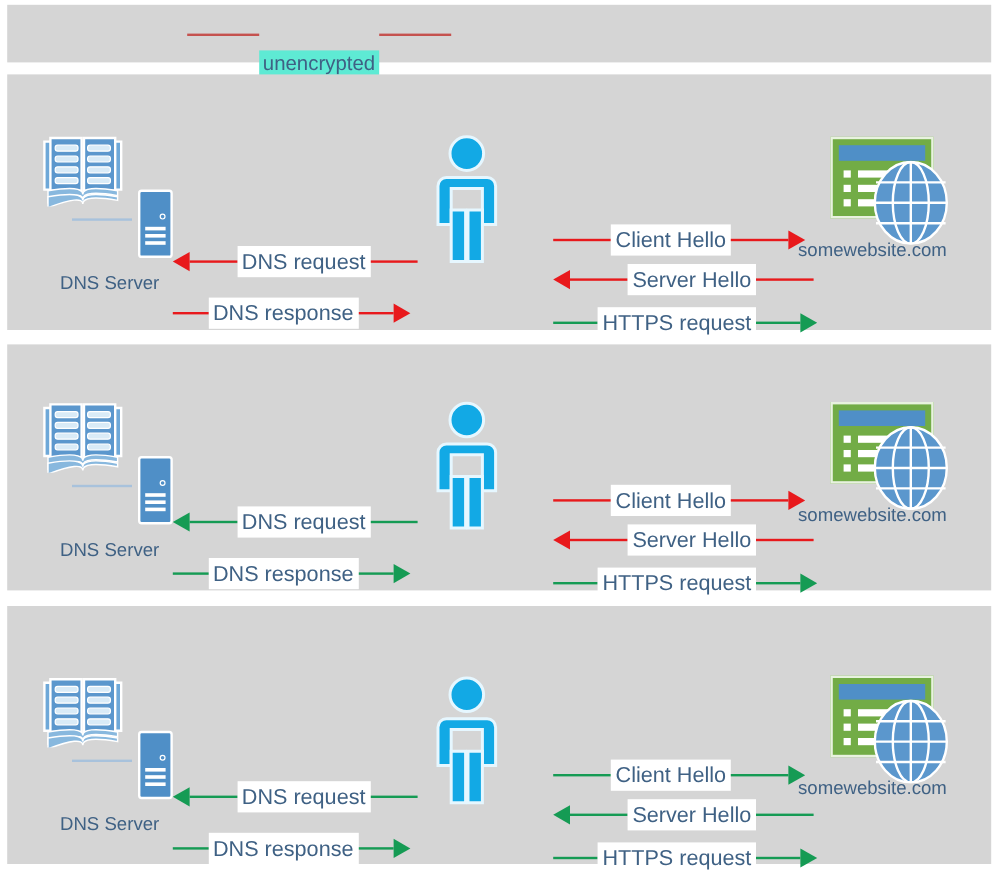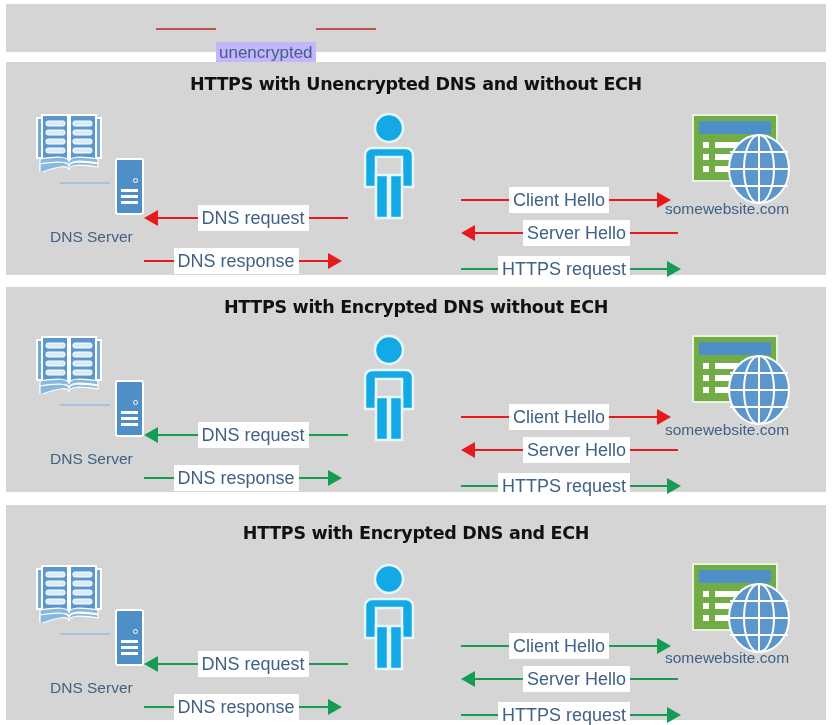--- a/index.html
+++ b/index.html
@@ -15,21 +15,21 @@
   }
   #legend-panel{top:4px;height:48px;}
   #panel-1{top:62px;height:213px;}
   #panel-2{top:287px;height:205px;}
   #panel-3{top:505px;height:215px;}
 
   
   .legend-item{position:absolute;top:12px;height:26px;display:flex;align-items:center;}
   .legend-line{height:0;border-top:2px solid;width:60px;}
   .legend-label{
-    background:#c4b5fd;color:#3f6184;font-size:17px;padding:1px 3px;
+    background:#5eead4;color:#3f6184;font-size:17px;padding:1px 3px;
     line-height:20px;white-space:nowrap;margin-top:48px;
   }
 
   
   .panel-title{
     position:absolute;left:0;right:0;text-align:center;
     font-family:"DejaVu Sans", sans-serif;
     font-weight:bold;font-size:17.5px;color:#111111;
     letter-spacing:-0.3px;
   }
@@ -85,21 +85,20 @@
 
   <div class="panel" id="legend-panel">
     <div class="legend-item" id="legend-item-0" style="left:150px;">
       <span class="legend-line" id="legend-line-0a" style="border-top-color: rgb(197, 82, 79);"></span>
       <span class="legend-label">unencrypted</span>
       <span class="legend-line" id="legend-line-0b" style="border-top-color: rgb(197, 82, 79);"></span>
     </div>
   </div>
 
   <div class="panel" id="panel-1">
-    <div class="panel-title" style="top:12px;">HTTPS with Unencrypted DNS and without ECH</div>
 
     <div class="dns-group" style="left:28px;top:48px;width:130px;height:130px;">
       <div class="book" style="left:0px;top:0px;">
         <svg viewBox="0 0 70 62" width="70" height="62" aria-hidden="true">
           <g stroke="#ffffff" stroke-width="2">
             <path d="M3 8 h10 v40 h-10 z" fill="#6ea8d8"></path>
             <path d="M57 8 h10 v40 h-10 z" fill="#6ea8d8"></path>
             <path d="M8 5 h26 v44 h-26 z" fill="#5b97cd"></path>
             <path d="M36 5 h26 v44 h-26 z" fill="#5b97cd"></path>
           </g>
@@ -199,21 +198,20 @@
         <div class="arrow-row" style="left: 455px; width: 230px; top: 228px;">
           <span class="arrow-head head-left" style="border-right-color: rgb(21, 155, 84);"></span>
           <span class="arrow-line" style="border-top-color: rgb(21, 155, 84); width: 29.5px;"></span>
           <span class="arrow-label">HTTPS response</span>
           <span class="arrow-line" style="border-top-color: rgb(21, 155, 84); width: 29.5px;"></span>
         </div>
       </div>
   </div>
 
   <div class="panel" id="panel-2">
-    <div class="panel-title" style="top:10px;">HTTPS with Encrypted DNS without ECH</div>
 
     <div class="dns-group" style="left:28px;top:45px;width:130px;height:130px;">
       <div class="book" style="left:0px;top:0px;">
         <svg viewBox="0 0 70 62" width="70" height="62" aria-hidden="true">
           <g stroke="#ffffff" stroke-width="2">
             <path d="M3 8 h10 v40 h-10 z" fill="#6ea8d8"></path>
             <path d="M57 8 h10 v40 h-10 z" fill="#6ea8d8"></path>
             <path d="M8 5 h26 v44 h-26 z" fill="#5b97cd"></path>
             <path d="M36 5 h26 v44 h-26 z" fill="#5b97cd"></path>
           </g>
@@ -313,21 +311,20 @@
         <div class="arrow-row" style="left: 455px; width: 230px; top: 220px;">
           <span class="arrow-head head-left" style="border-right-color: rgb(21, 155, 84);"></span>
           <span class="arrow-line" style="border-top-color: rgb(21, 155, 84); width: 29.5px;"></span>
           <span class="arrow-label">HTTPS response</span>
           <span class="arrow-line" style="border-top-color: rgb(21, 155, 84); width: 29.5px;"></span>
         </div>
       </div>
   </div>
 
   <div class="panel" id="panel-3">
-    <div class="panel-title" style="top:18px;">HTTPS with Encrypted DNS and ECH</div>
 
     <div class="dns-group" style="left:28px;top:56px;width:130px;height:130px;">
       <div class="book" style="left:0px;top:0px;">
         <svg viewBox="0 0 70 62" width="70" height="62" aria-hidden="true">
           <g stroke="#ffffff" stroke-width="2">
             <path d="M3 8 h10 v40 h-10 z" fill="#6ea8d8"></path>
             <path d="M57 8 h10 v40 h-10 z" fill="#6ea8d8"></path>
             <path d="M8 5 h26 v44 h-26 z" fill="#5b97cd"></path>
             <path d="M36 5 h26 v44 h-26 z" fill="#5b97cd"></path>
           </g>

